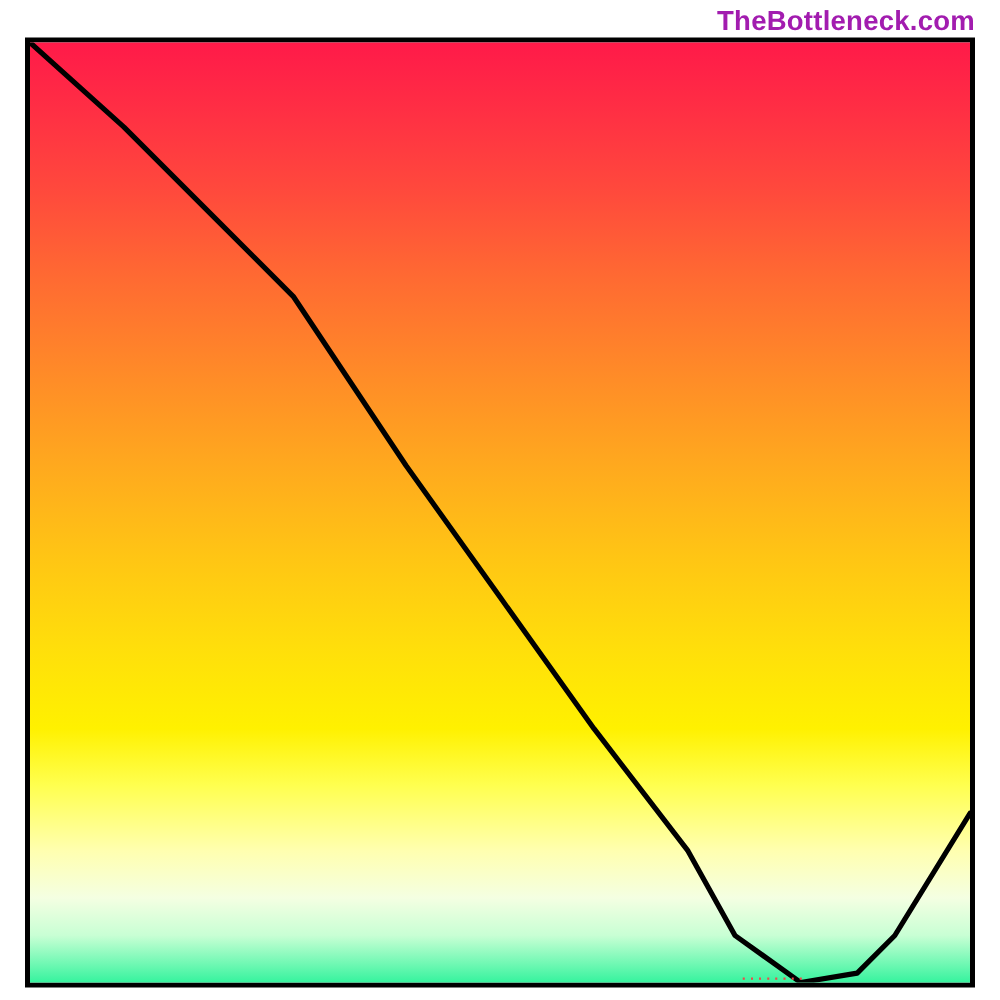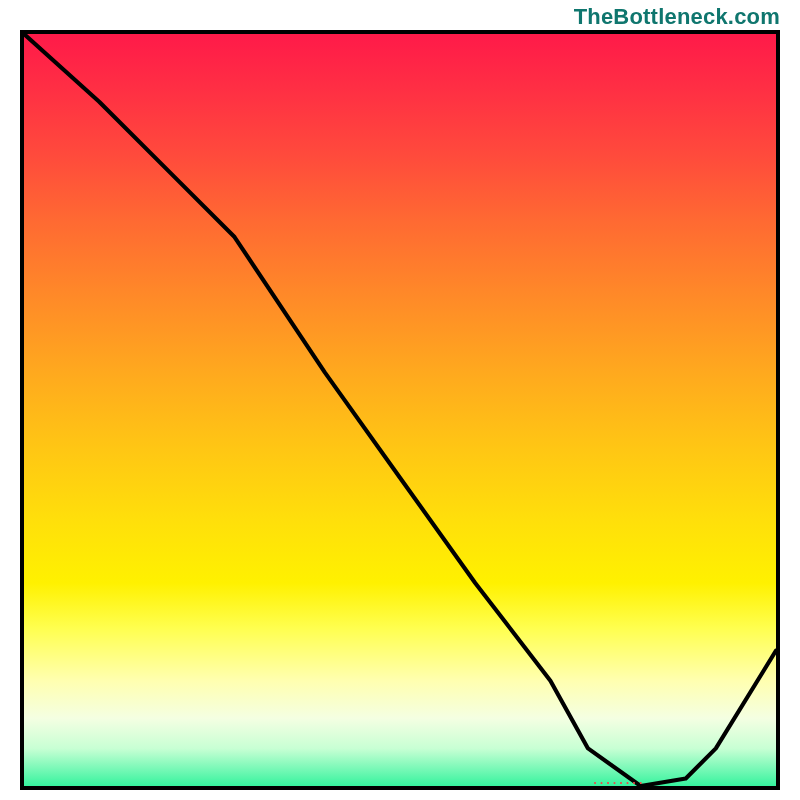--- a/index.html
+++ b/index.html
@@ -11,21 +11,21 @@
     background: #ffffff;
     position: relative;
     overflow: hidden;
   }
   .header {
     position: absolute;
     top: 4px;
     right: 20px;
     font-size: 22px;
     font-weight: bold;
-    color: #0f766e;
+    color: #a21caf;
     letter-spacing: 0.2px;
   }
   .plot-area {
     position: absolute;
     left: 20px;
     top: 30px;
     width: 760px;
     height: 760px;
     box-sizing: border-box;
     border: 4px solid #000;

